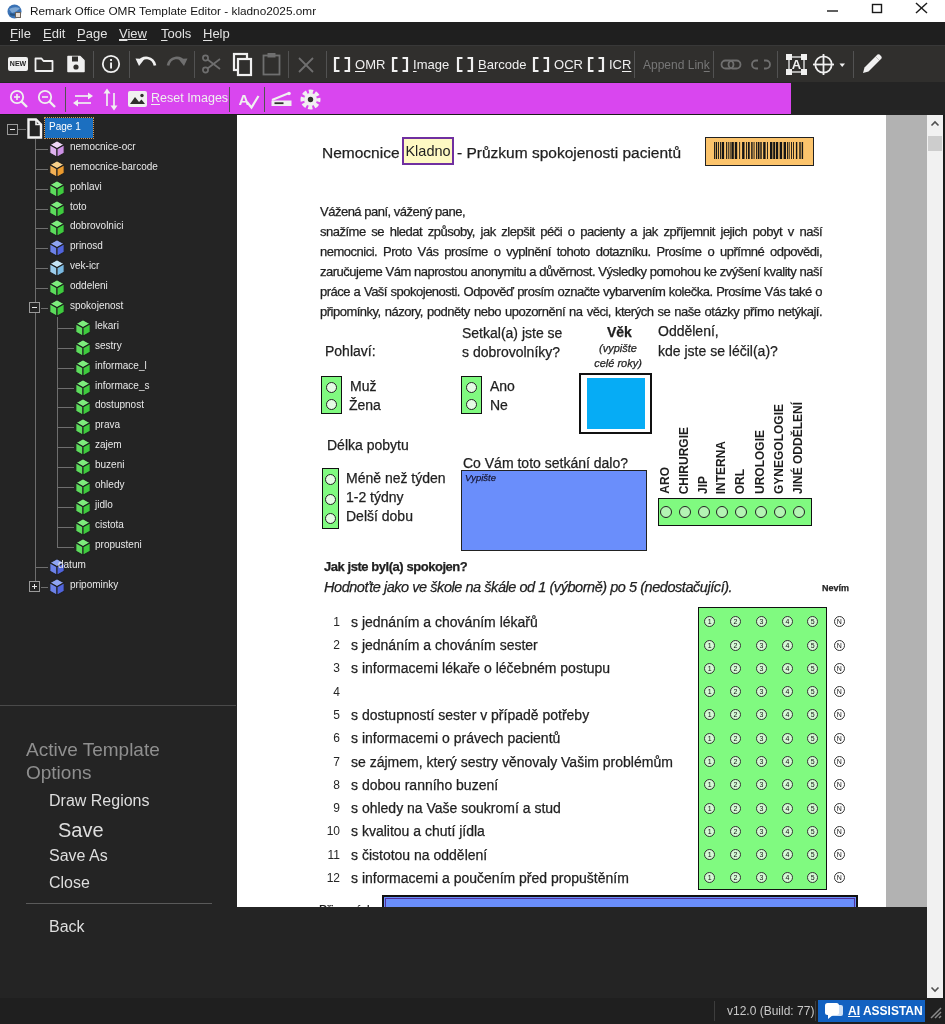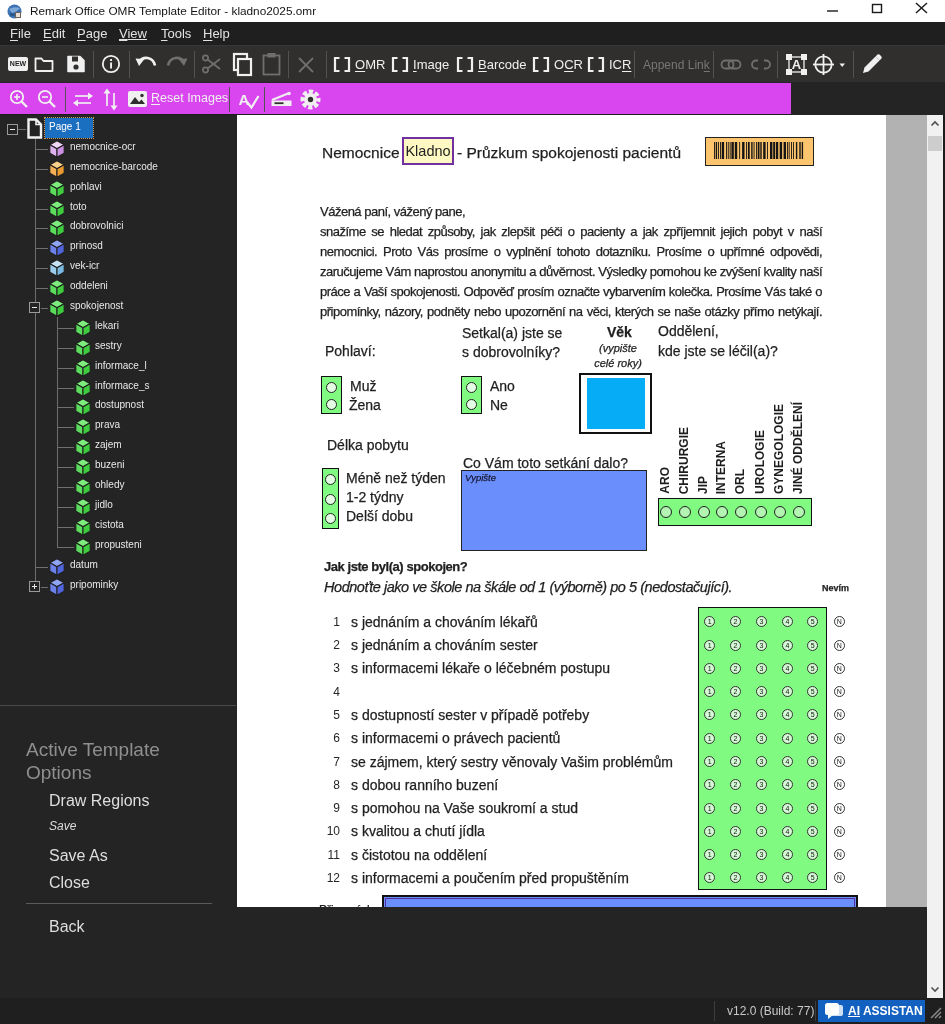--- a/index.html
+++ b/index.html
@@ -417,36 +417,36 @@
       <path d="M0.8 4.8 L8 8.8 L8 17.2 L0.8 13.2 Z" fill="#5cdc5c" stroke="#1f1f1f" stroke-width="1.1"></path>
       <path d="M15.2 4.8 L8 8.8 L8 17.2 L15.2 13.2 Z" fill="#3ecb3e" stroke="#1f1f1f" stroke-width="1.1"></path>
     </svg>
   <div class="trow" style="left:95px;top:424px;">propusteni</div>
   <div class="tline" style="left:35px;top:452px;width:13px;height:1px;"></div>
   <svg class="abs" style="left:49px;top:443px;" width="16" height="18" viewBox="0 0 16 18">
       <path d="M8 0.8 L15.2 4.8 L8 8.8 L0.8 4.8 Z" fill="#8fa4f2" stroke="#1f1f1f" stroke-width="1.1"></path>
       <path d="M0.8 4.8 L8 8.8 L8 17.2 L0.8 13.2 Z" fill="#6c82e8" stroke="#1f1f1f" stroke-width="1.1"></path>
       <path d="M15.2 4.8 L8 8.8 L8 17.2 L15.2 13.2 Z" fill="#5064dd" stroke="#1f1f1f" stroke-width="1.1"></path>
     </svg>
-  <div class="trow" style="left:70px;top:444px;">datum</div>
+  <div class="trow" style="left:58px;top:444px;">datum</div>
   <div class="tline" style="left:41px;top:472px;width:7px;height:1px;"></div>
   <div class="abs" style="left:29px;top:466px;width:11px;height:11px;border:1px solid #9a9a9a;background:#242424;">
       <div style="position:absolute;left:2px;top:4px;width:5px;height:1px;background:#e8e8e8;"></div>
       <div style="position:absolute;left:4px;top:2px;width:1px;height:5px;background:#e8e8e8;"></div>
     </div>
   <svg class="abs" style="left:49px;top:463px;" width="16" height="18" viewBox="0 0 16 18">
       <path d="M8 0.8 L15.2 4.8 L8 8.8 L0.8 4.8 Z" fill="#8fa4f2" stroke="#1f1f1f" stroke-width="1.1"></path>
       <path d="M0.8 4.8 L8 8.8 L8 17.2 L0.8 13.2 Z" fill="#6c82e8" stroke="#1f1f1f" stroke-width="1.1"></path>
       <path d="M15.2 4.8 L8 8.8 L8 17.2 L15.2 13.2 Z" fill="#5064dd" stroke="#1f1f1f" stroke-width="1.1"></path>
     </svg>
   <div class="trow" style="left:70px;top:464px;">pripominky</div>
   <div class="abs" style="left:0;top:590px;width:236px;height:1px;background:#4a4a4a;"></div>
   <div class="abs" style="left:26px;top:623px;width:170px;font-size:19px;line-height:23px;color:#8f8f8f;">Active Template Options</div>
   <div class="abs" style="left:49px;top:677px;font-size:16px;color:#dedede;">Draw Regions</div>
-  <div class="abs" style="left:49px;top:704px;font-size:12px;color:#dedede;font-style:italic;">Save</div>
+  <div class="abs" style="left:58px;top:704px;font-size:20px;color:#dedede;">Save</div>
   <div class="abs" style="left:49px;top:732px;font-size:16px;color:#dedede;">Save As</div>
   <div class="abs" style="left:49px;top:759px;font-size:16px;color:#dedede;">Close</div>
   <div class="abs" style="left:26px;top:788px;width:186px;height:1px;background:#5a5a5a;"></div>
   <div class="abs" style="left:49px;top:803px;font-size:16px;color:#dedede;">Back</div>
 </div>
 
 <div class="abs" id="docarea">
   <div id="page">
   <div class="ftext" style="left:85px;top:29px;font-size:15.5px;color:#1f1f1f;">Nemocnice</div>
   <div class="abs" style="left:165px;top:22px;width:52px;height:28px;background:#fef9c3;border:2px solid #7030a0;font-size:14.5px;color:#222;text-align:center;line-height:24px;">Kladno</div>
@@ -602,21 +602,21 @@
   <div class="qc" style="left:596.7px;top:641.0px;background:#fff;">N</div>
   <div class="abs" style="left:80px;top:662.8px;width:23px;text-align:right;font-size:12px;color:#262626;">8</div>
   <div class="ftext" style="left:114px;top:661.8px;font-size:14px;">s dobou ranního buzení</div>
   <div class="qc" style="left:467.1px;top:664.3px;">1</div>
   <div class="qc" style="left:493.0px;top:664.3px;">2</div>
   <div class="qc" style="left:519.0px;top:664.3px;">3</div>
   <div class="qc" style="left:544.9px;top:664.3px;">4</div>
   <div class="qc" style="left:570.2px;top:664.3px;">5</div>
   <div class="qc" style="left:596.7px;top:664.3px;background:#fff;">N</div>
   <div class="abs" style="left:80px;top:686.0px;width:23px;text-align:right;font-size:12px;color:#262626;">9</div>
-  <div class="ftext" style="left:114px;top:685.0px;font-size:14px;">s pomohou na Vaše soukromí a stud</div>
+  <div class="ftext" style="left:114px;top:685.0px;font-size:14px;">s ohledy na Vaše soukromí a stud</div>
   <div class="qc" style="left:467.1px;top:687.5px;">1</div>
   <div class="qc" style="left:493.0px;top:687.5px;">2</div>
   <div class="qc" style="left:519.0px;top:687.5px;">3</div>
   <div class="qc" style="left:544.9px;top:687.5px;">4</div>
   <div class="qc" style="left:570.2px;top:687.5px;">5</div>
   <div class="qc" style="left:596.7px;top:687.5px;background:#fff;">N</div>
   <div class="abs" style="left:80px;top:709.3px;width:23px;text-align:right;font-size:12px;color:#262626;">10</div>
   <div class="ftext" style="left:114px;top:708.3px;font-size:14px;text-align:right;">s kvalitou a chutí jídla</div>
   <div class="qc" style="left:467.1px;top:710.8px;">1</div>
   <div class="qc" style="left:493.0px;top:710.8px;">2</div>

